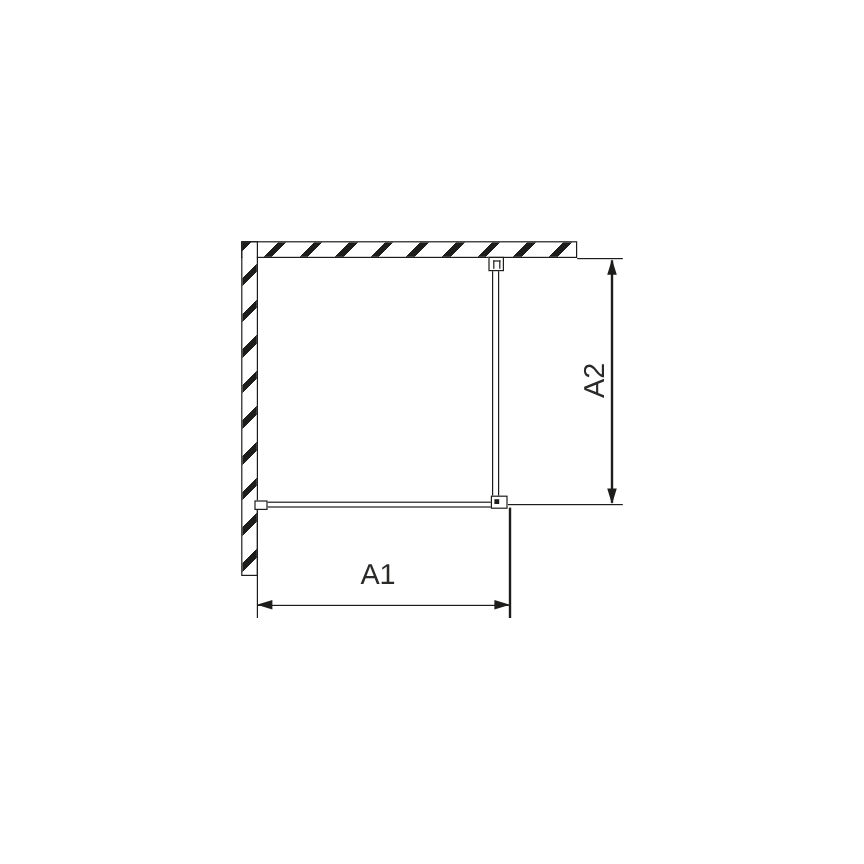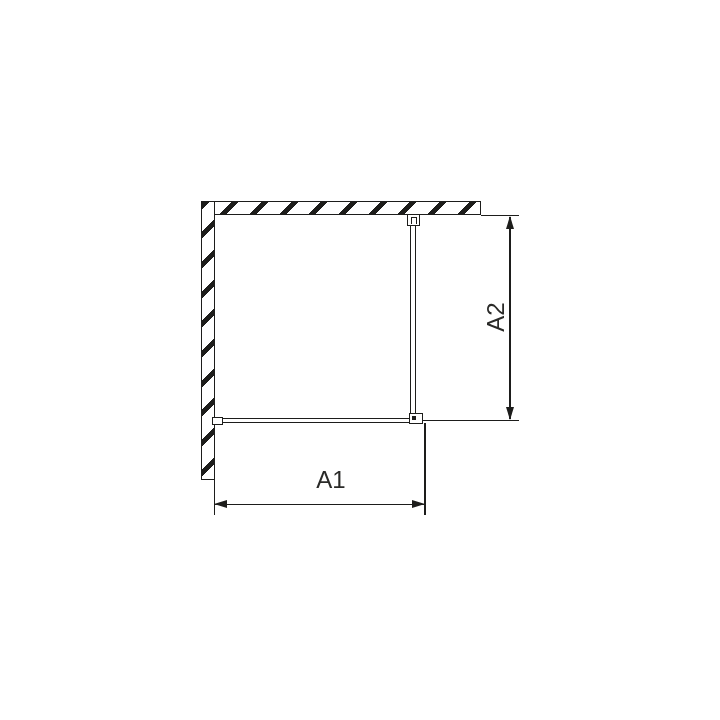--- a/index.html
+++ b/index.html
@@ -78,21 +78,21 @@
     border-right:13px solid var(--line);}
   .arrow-right{left:412px;top:500px;
     border-top:4.5px solid transparent;border-bottom:4.5px solid transparent;
     border-left:13px solid var(--line);}
 
   
   .dim-label{
     color:var(--text);font-size:24px;line-height:1;z-index:7;
     white-space:nowrap;
   }
-  .label-a1{left:331px;top:492px;transform:translate(-50%,-100%);}
+  .label-a1{left:315px;top:492px;transform:translate(-50%,-100%);}
   .label-a2{left:496px;top:317px;transform:translate(-50%,-50%) rotate(-90deg);}
 </style>
 </head>
 <body>
 
 <div class="canvas">
 
   <div class="abs wall wall-top"></div>
   <div class="abs wall wall-left"></div>
 

